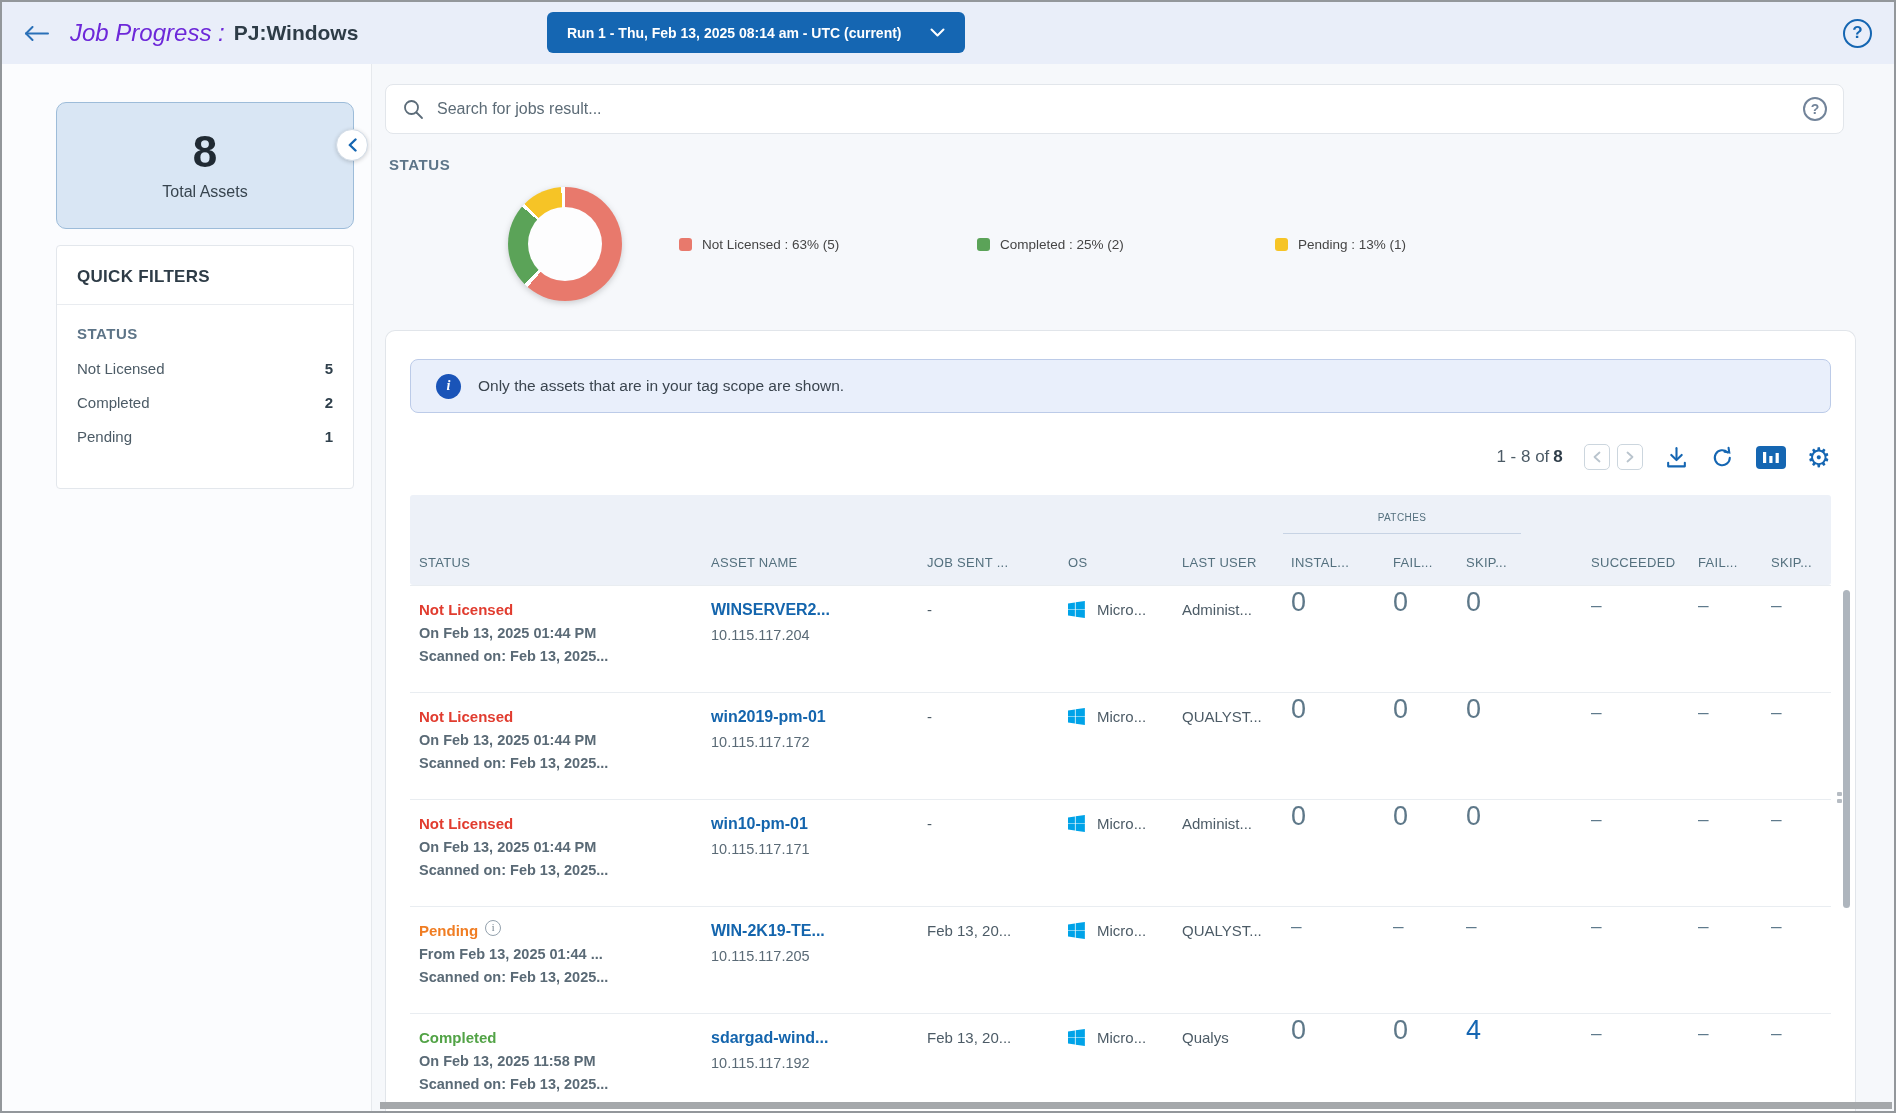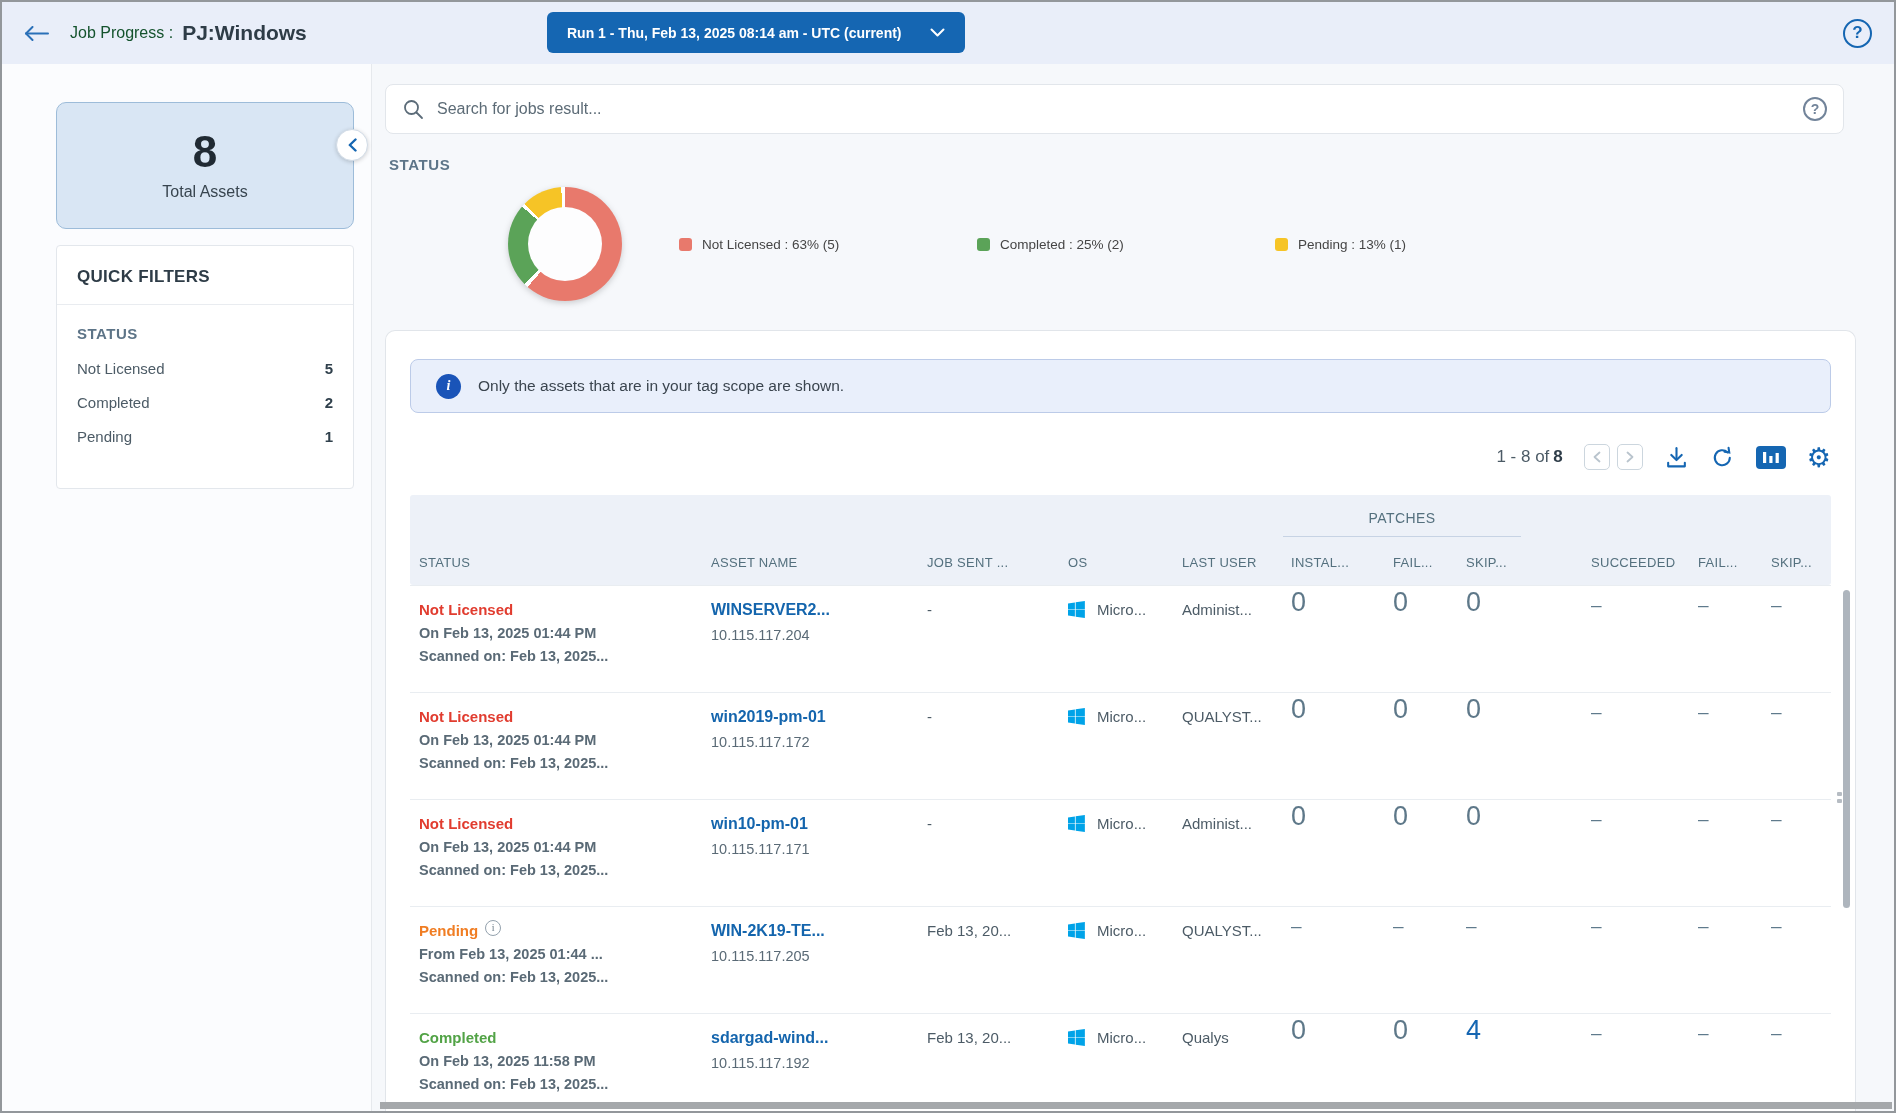--- a/index.html
+++ b/index.html
@@ -6,21 +6,21 @@
   html,body { background:#dcdfe3; }
   body { font-family:"Liberation Sans", sans-serif; }
 
   .app { width:1896px; height:1113px; border:2px solid #93979b; background:#f6f8fb;
          display:flex; flex-direction:column; overflow:hidden; position:relative; }
 
   
   .topbar { flex:0 0 62px; background:#e9eef9; display:flex; align-items:center;
             padding:0 22px; position:relative; }
   .back-btn { background:none; border:none; cursor:pointer; margin-right:20px; display:flex; }
-  .page-title { font-size:16px; color:#14532d; }
+  .page-title { font-size:24px; color:#6d28d9;font-style:italic; }
   .job-name { font-size:21px; font-weight:bold; color:#2e3c47; margin-left:9px; }
   .run-btn { position:absolute; left:545px; top:10px; height:41px; background:#1566b2;
              color:#fff; border:none; border-radius:6px; font-weight:bold; font-size:14px;
              font-family:"Liberation Sans", sans-serif;
              display:flex; align-items:center; gap:28px; padding:0 20px; cursor:pointer; }
   .help-btn { margin-left:auto; width:29px; height:29px; border:2px solid #1566b2; background:none;
               border-radius:50%; color:#1566b2; font-size:17px; font-weight:bold;
               display:flex; align-items:center; justify-content:center; cursor:pointer; }
 
   
@@ -95,21 +95,21 @@
               align-items:center; }
   .groupby-btn { background:#1566b2; border-radius:4px; padding:3px 4px; }
   .gear-glyph { font-size:27px; color:#1566b2; line-height:1;
                 font-family:"DejaVu Sans", sans-serif; }
 
   
   .t-grid { display:grid;
             grid-template-columns:293px 216px 141px 114px 109px 102px 73px 125px 107px 73px 1fr; }
   .thead { margin-top:20px; background:#edf1f8; border-radius:3px; }
   .t-group-row { height:44px; align-items:center; }
-  .t-group { text-align:center; color:#54707e; font-size:14px; letter-spacing:.4px;
+  .t-group { text-align:center; color:#54707e; font-size:10px; letter-spacing:.4px;
              padding:12px 0 10px; border-bottom:1px solid #c7d3e4; }
   .g-patches { grid-column:6/9; margin-right:62px; }
   .g-actions { grid-column:9/12; margin-left:-33px; margin-right:6px; }
   .t-head-row { height:46px; align-items:center; }
   .t-h { color:#54707e; font-size:13px; letter-spacing:.3px; white-space:nowrap; overflow:hidden;
          padding-left:8px; }
   .t-h:first-child { padding-left:9px; }
 
   .t-row { height:107px; border-top:1px solid #e9edf1; }
   .t-cell { padding:15px 6px 0 8px; white-space:nowrap; overflow:hidden; }

